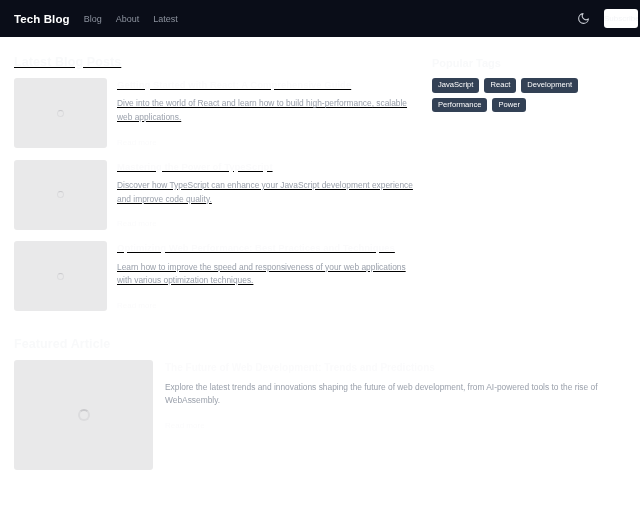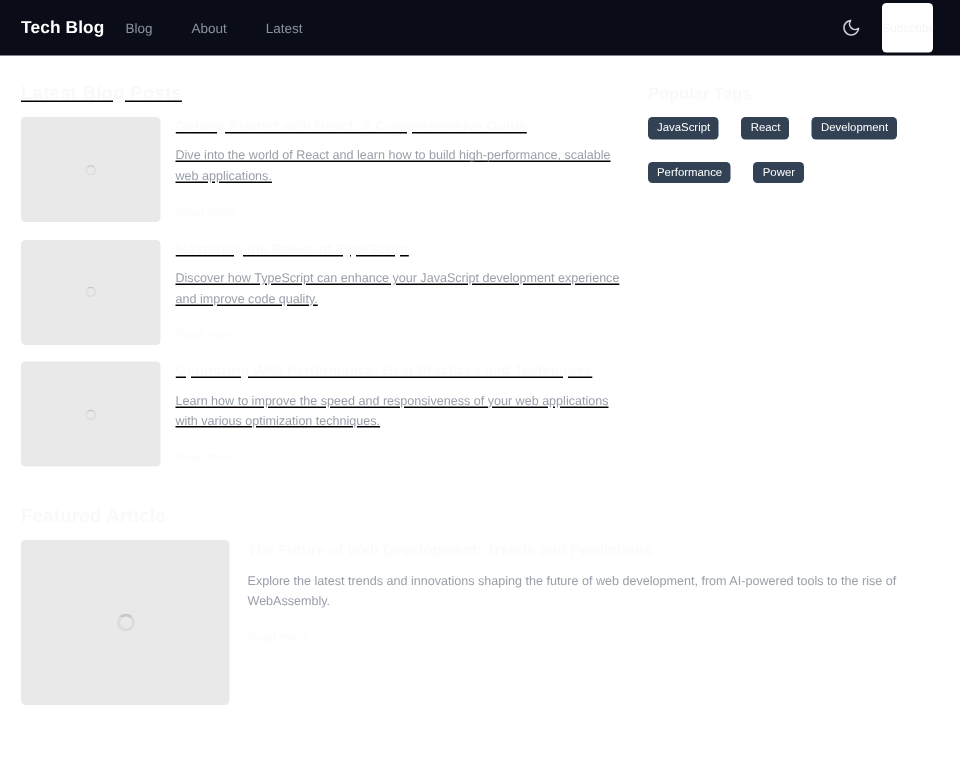--- a/index.html
+++ b/index.html
@@ -11,35 +11,35 @@
     font-family: "Liberation Sans", sans-serif;
     -webkit-font-smoothing: antialiased;
   }
 
   
   .site-header {
     height: 37px;
     background: #0a0d18;
     display: flex;
     align-items: center;
-    padding: 0 18px 0 14px;
+    padding: 0 2px 0 14px;
     position: relative;
   }
   .brand {
     color: #ffffff;
     font-size: 11.5px;
     font-weight: bold;
     letter-spacing: 0.1px;
     margin-right: 14px;
     white-space: nowrap;
   }
   .nav {
     display: flex;
     align-items: flex-start;
-    gap: 26px;
+    gap: 14px;
   }
   .nav-link {
     color: #8c929e;
     font-size: 9px;
     text-decoration: none;
     white-space: nowrap;
   }
   .header-right {
     margin-left: auto;
     display: flex;
@@ -54,21 +54,21 @@
     justify-content: center;
     color: #c9ccd4;
   }
   .theme-toggle svg { display: block; }
   .subscribe-btn {
     background: #ffffff;
     color: #f4f5f7;
     border: none;
     border-radius: 3px;
     width: 34px;
-    height: 33px;
+    height: 19px;
     font-size: 8px;
     line-height: 19px;
     text-align: center;
     overflow: hidden;
     white-space: nowrap;
     cursor: pointer;
   }
 
   
   .page {
@@ -140,21 +140,21 @@
     font-size: 8px;
     color: #fbfbfc;
     text-decoration: none;
     display: inline-block;
   }
 
   
   .tag-list {
     display: flex;
     flex-wrap: wrap;
-    gap: 15px;
+    gap: 5px;
     max-width: 190px;
   }
   .tag {
     background: #334155;
     color: #ffffff;
     font-size: 7.6px;
     border-radius: 3px;
     padding: 3px 6px 4px 6px;
     white-space: nowrap;
     cursor: pointer;

